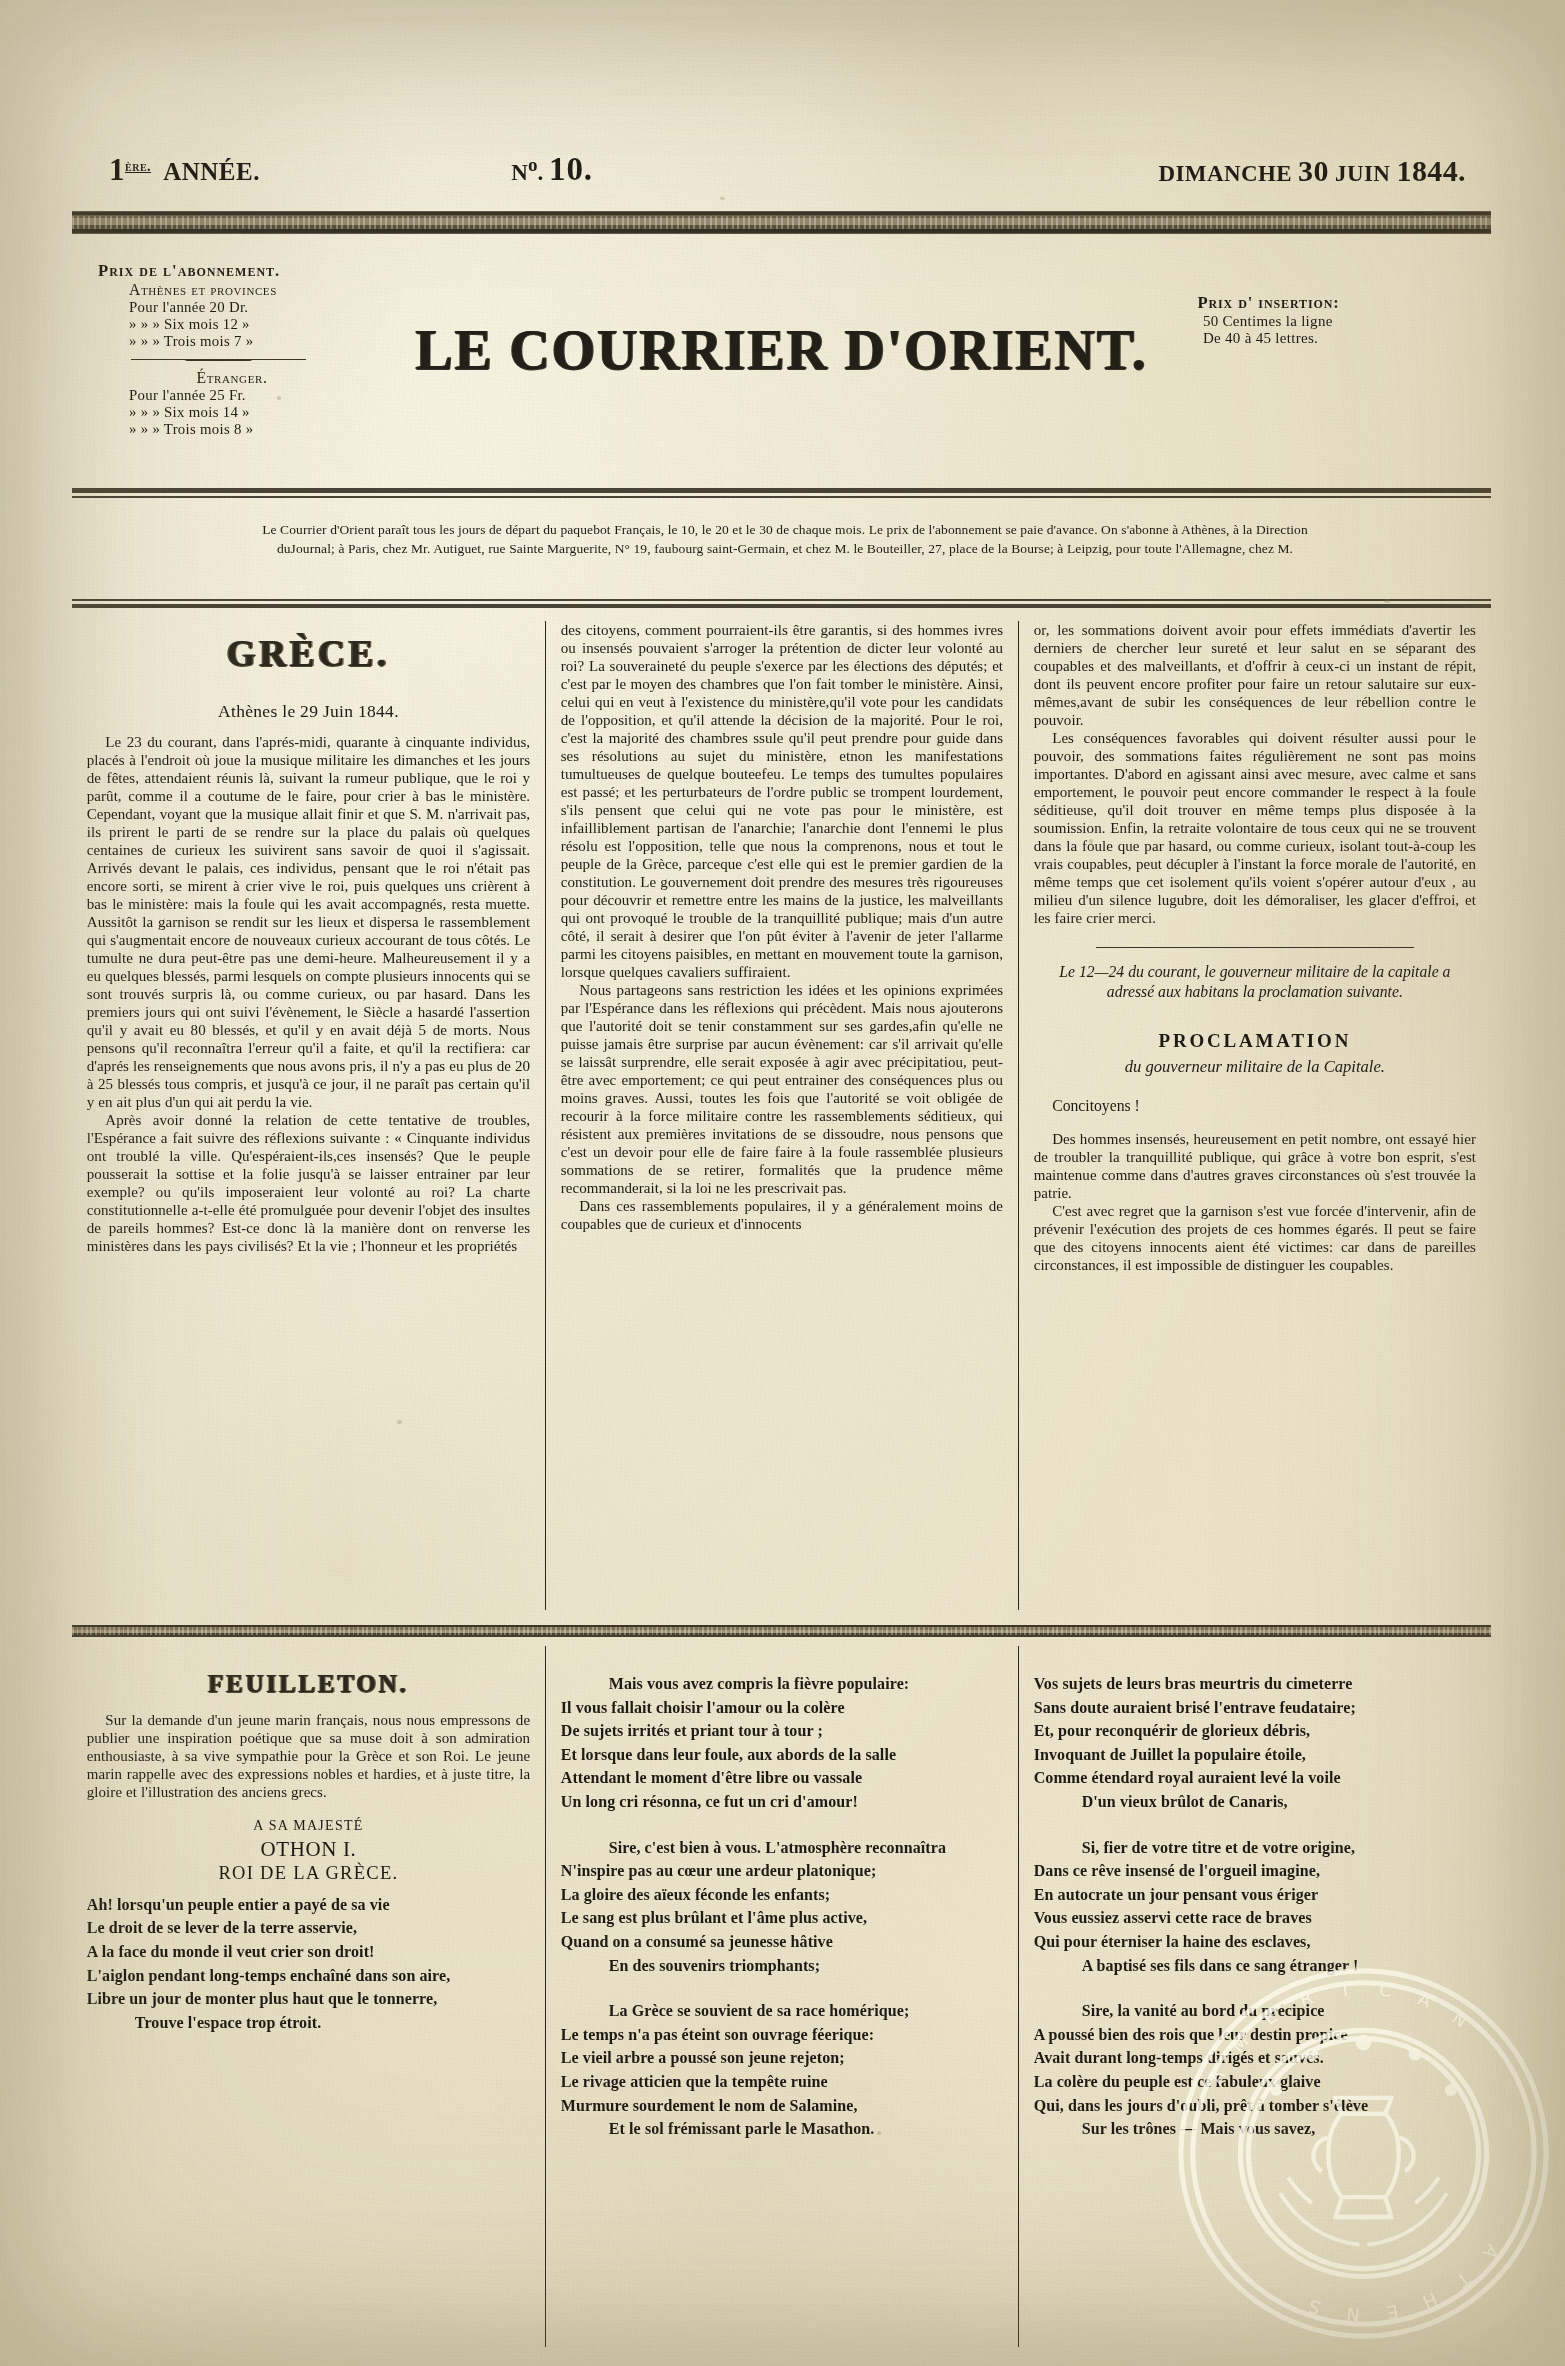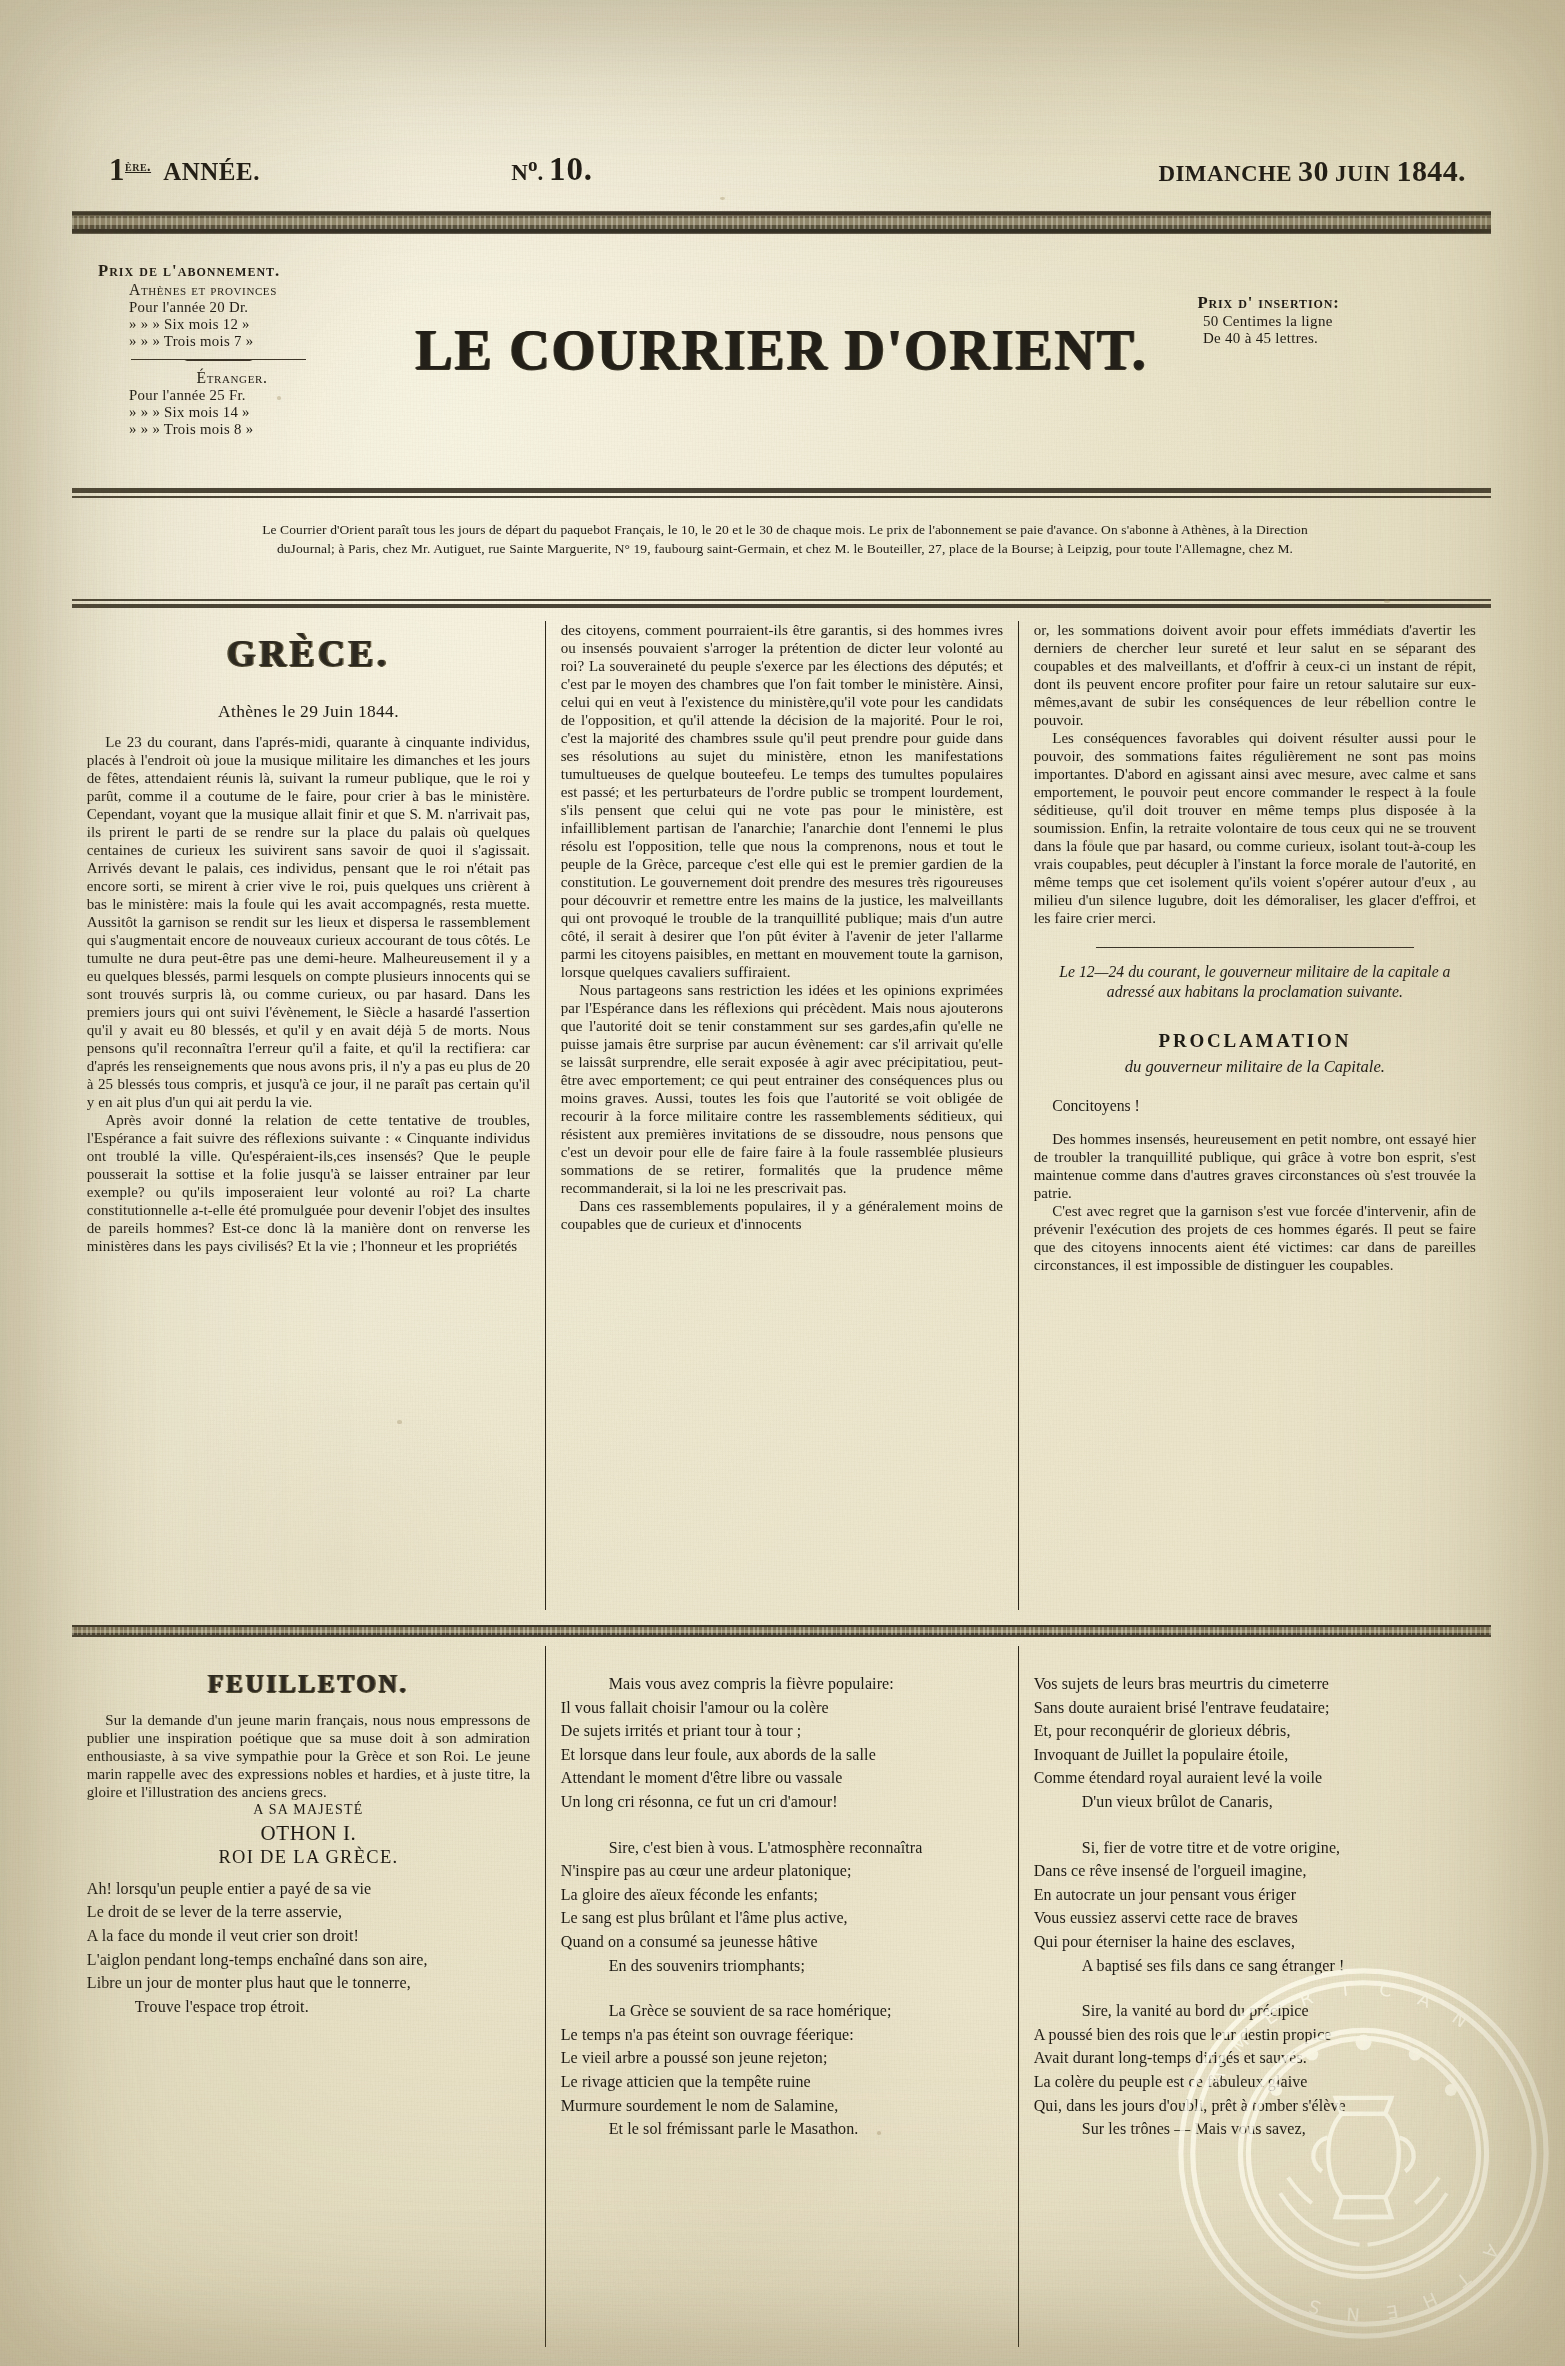--- a/index.html
+++ b/index.html
@@ -150,25 +150,25 @@
   .feui{ position:absolute; left:72px; top:1638px; width:1419px; height:701px; display:flex; }
   .fcol{ width:33.33%; padding:0 14.8px; box-sizing:border-box; }
   .fcol + .fcol{ border-left:1.8px solid #2b2619; }
   .feu-title{
     text-align:center; font-size:25px; font-weight:700; letter-spacing:2.8px;
     margin:24px 0 13px; color:#2c2820;
     text-shadow:1.1px 0 0 #6a6148, -1.1px 0 0 #57503b, 0 1.1px 0 #4c462f;
   }
   .feu-title span{ background-image:repeating-linear-gradient(90deg, rgba(255,252,235,.45) 0 0.9px, rgba(0,0,0,0) 0.9px 3.7px);
                    -webkit-background-clip:text; background-clip:text; }
-  .ded1{ text-align:center; font-size:14px; font-variant:small-caps; letter-spacing:1.3px; margin-top:1px;}
+  .ded1{ text-align:center; font-size:14px; font-variant:small-caps; letter-spacing:1.3px; margin-top:17px;}
   .ded2{ text-align:center; font-size:21px; letter-spacing:0.6px; margin-top:2.8px;}
   .ded3{ text-align:center; font-size:18.5px; letter-spacing:1.3px; margin:0.9px 0 9.2px;}
   .verse{ font-size:16px; line-height:23.6px; letter-spacing:0.1px; margin:0; }
-  .verse .v{ display:block; white-space:nowrap; }
+  .verse .v{ display:block; white-space:nowrap;font-weight:bold; }
   .verse .ind{ padding-left:48px; }
   .stanza{ margin-bottom:22px; }
 
   
   #stamp{
     position:absolute; left:1165px; top:1947px; width:397px; height:397px;
     pointer-events:none; opacity:.85;
   }
   #stamp svg{ width:100%; height:100%; }
 

